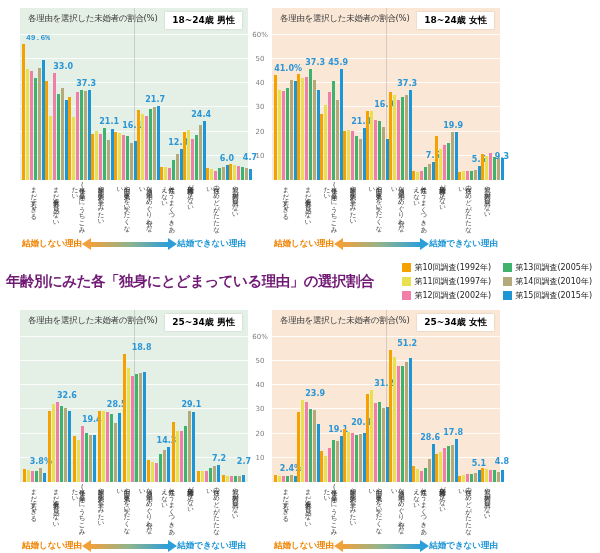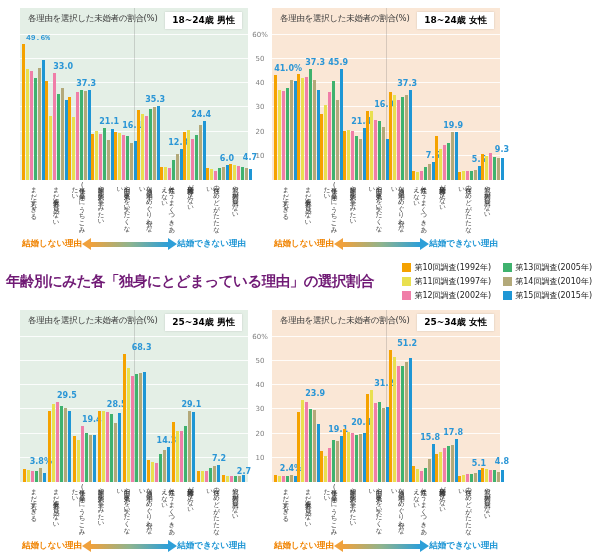--- a/index.html
+++ b/index.html
@@ -96,21 +96,21 @@
               <div class="bar" style="height: 38.962px; background: rgb(30, 150, 213);"></div>
               <span class="vlabel" style="bottom: 49.674px;">16.1</span>
             </div>
             <div class="group">
               <div class="bar" style="height: 69.696px; background: rgb(245, 162, 0);"></div>
               <div class="bar" style="height: 66.066px; background: rgb(233, 224, 79);"></div>
               <div class="bar" style="height: 63.646px; background: rgb(240, 126, 168);"></div>
               <div class="bar" style="height: 71.39px; background: rgb(63, 178, 110);"></div>
               <div class="bar" style="height: 73.084px; background: rgb(179, 169, 122);"></div>
               <div class="bar" style="height: 73.568px; background: rgb(30, 150, 213);"></div>
-              <span class="vlabel" style="bottom: 75.568px;">35.3</span>
+              <span class="vlabel" style="bottom: 75.568px;">21.7</span>
             </div>
             <div class="group">
               <div class="bar" style="height: 13.068px; background: rgb(245, 162, 0);"></div>
               <div class="bar" style="height: 13.068px; background: rgb(233, 224, 79);"></div>
               <div class="bar" style="height: 12.1px; background: rgb(240, 126, 168);"></div>
               <div class="bar" style="height: 20.328px; background: rgb(63, 178, 110);"></div>
               <div class="bar" style="height: 26.136px; background: rgb(179, 169, 122);"></div>
               <div class="bar" style="height: 30.976px; background: rgb(30, 150, 213);"></div>
               <span class="vlabel" style="bottom: 32.976px;">12.8</span>
             </div>
@@ -282,21 +282,21 @@
               <div class="bar" style="height: 13.552px; background: rgb(30, 150, 213);"></div>
               <span class="vlabel" style="bottom: 15.552px;">5.6</span>
             </div>
             <div class="group">
               <div class="bar" style="height: 26.136px; background: rgb(245, 162, 0);"></div>
               <div class="bar" style="height: 24.442px; background: rgb(233, 224, 79);"></div>
               <div class="bar" style="height: 27.104px; background: rgb(240, 126, 168);"></div>
               <div class="bar" style="height: 22.748px; background: rgb(63, 178, 110);"></div>
               <div class="bar" style="height: 22.022px; background: rgb(179, 169, 122);"></div>
               <div class="bar" style="height: 22.506px; background: rgb(30, 150, 213);"></div>
-              <span class="vlabel" style="bottom: 26px;">9.3</span>
+              <span class="vlabel" style="bottom: 19px;">9.3</span>
             </div>
           </div>
         </div>
       <div class="cats">
           <div class="cat">
             <span>まだ若すぎる</span>
           </div>
           <div class="cat">
             <span>まだ必要性を感じない</span>
           </div>
@@ -385,21 +385,21 @@
               <div class="bar" style="height: 9.196px; background: rgb(30, 150, 213);"></div>
               <span class="vlabel" style="bottom: 15.552px;">3.8%</span>
             </div>
             <div class="group">
               <div class="bar" style="height: 70.664px; background: rgb(245, 162, 0);"></div>
               <div class="bar" style="height: 78.408px; background: rgb(233, 224, 79);"></div>
               <div class="bar" style="height: 79.618px; background: rgb(240, 126, 168);"></div>
               <div class="bar" style="height: 76.23px; background: rgb(63, 178, 110);"></div>
               <div class="bar" style="height: 74.052px; background: rgb(179, 169, 122);"></div>
               <div class="bar" style="height: 71.39px; background: rgb(30, 150, 213);"></div>
-              <span class="vlabel" style="bottom: 81.618px;">29.5</span>
+              <span class="vlabel" style="bottom: 81.618px;">32.6</span>
             </div>
             <div class="group">
               <div class="bar" style="height: 46.222px; background: rgb(245, 162, 0);"></div>
               <div class="bar" style="height: 42.35px; background: rgb(233, 224, 79);"></div>
               <div class="bar" style="height: 55.66px; background: rgb(240, 126, 168);"></div>
               <div class="bar" style="height: 48.884px; background: rgb(63, 178, 110);"></div>
               <div class="bar" style="height: 47.432px; background: rgb(179, 169, 122);"></div>
               <div class="bar" style="height: 46.948px; background: rgb(30, 150, 213);"></div>
               <span class="vlabel" style="bottom: 57.66px;">19.4</span>
             </div>
@@ -412,21 +412,21 @@
               <div class="bar" style="height: 68.97px; background: rgb(30, 150, 213);"></div>
               <span class="vlabel" style="bottom: 73.39px;">28.5</span>
             </div>
             <div class="group">
               <div class="bar" style="height: 128.26px; background: rgb(245, 162, 0);"></div>
               <div class="bar" style="height: 113.982px; background: rgb(233, 224, 79);"></div>
               <div class="bar" style="height: 106.238px; background: rgb(240, 126, 168);"></div>
               <div class="bar" style="height: 107.932px; background: rgb(63, 178, 110);"></div>
               <div class="bar" style="height: 108.9px; background: rgb(179, 169, 122);"></div>
               <div class="bar" style="height: 109.626px; background: rgb(30, 150, 213);"></div>
-              <span class="vlabel" style="bottom: 130.26px;">68.3</span>
+              <span class="vlabel" style="bottom: 130.26px;">18.8</span>
             </div>
             <div class="group">
               <div class="bar" style="height: 22.264px; background: rgb(245, 162, 0);"></div>
               <div class="bar" style="height: 19.602px; background: rgb(233, 224, 79);"></div>
               <div class="bar" style="height: 19.118px; background: rgb(240, 126, 168);"></div>
               <div class="bar" style="height: 28.314px; background: rgb(63, 178, 110);"></div>
               <div class="bar" style="height: 32.428px; background: rgb(179, 169, 122);"></div>
               <div class="bar" style="height: 34.606px; background: rgb(30, 150, 213);"></div>
               <span class="vlabel" style="bottom: 36.606px;">14.3</span>
             </div>
@@ -448,21 +448,21 @@
               <div class="bar" style="height: 17.424px; background: rgb(30, 150, 213);"></div>
               <span class="vlabel" style="bottom: 19.424px;">7.2</span>
             </div>
             <div class="group">
               <div class="bar" style="height: 6.776px; background: rgb(245, 162, 0);"></div>
               <div class="bar" style="height: 6.05px; background: rgb(233, 224, 79);"></div>
               <div class="bar" style="height: 6.292px; background: rgb(240, 126, 168);"></div>
               <div class="bar" style="height: 6.292px; background: rgb(63, 178, 110);"></div>
               <div class="bar" style="height: 5.566px; background: rgb(179, 169, 122);"></div>
               <div class="bar" style="height: 6.534px; background: rgb(30, 150, 213);"></div>
-              <span class="vlabel" style="bottom: 6px;">2.7</span>
+              <span class="vlabel" style="bottom: 16px;">2.7</span>
             </div>
           </div>
         </div>
       <div class="cats">
           <div class="cat">
             <span>まだ若すぎる</span>
           </div>
           <div class="cat">
             <span>まだ必要性を感じない</span>
           </div>
@@ -571,21 +571,21 @@
               <div class="bar" style="height: 123.904px; background: rgb(30, 150, 213);"></div>
               <span class="vlabel" style="bottom: 134.374px;">51.2</span>
             </div>
             <div class="group">
               <div class="bar" style="height: 15.73px; background: rgb(245, 162, 0);"></div>
               <div class="bar" style="height: 13.068px; background: rgb(233, 224, 79);"></div>
               <div class="bar" style="height: 11.374px; background: rgb(240, 126, 168);"></div>
               <div class="bar" style="height: 14.036px; background: rgb(63, 178, 110);"></div>
               <div class="bar" style="height: 22.99px; background: rgb(179, 169, 122);"></div>
               <div class="bar" style="height: 38.236px; background: rgb(30, 150, 213);"></div>
-              <span class="vlabel" style="bottom: 40.236px;">15.8</span>
+              <span class="vlabel" style="bottom: 40.236px;">28.6</span>
             </div>
             <div class="group">
               <div class="bar" style="height: 28.314px; background: rgb(245, 162, 0);"></div>
               <div class="bar" style="height: 29.766px; background: rgb(233, 224, 79);"></div>
               <div class="bar" style="height: 33.88px; background: rgb(240, 126, 168);"></div>
               <div class="bar" style="height: 35.574px; background: rgb(63, 178, 110);"></div>
               <div class="bar" style="height: 37.268px; background: rgb(179, 169, 122);"></div>
               <div class="bar" style="height: 43.076px; background: rgb(30, 150, 213);"></div>
               <span class="vlabel" style="bottom: 45.076px;">17.8</span>
             </div>

